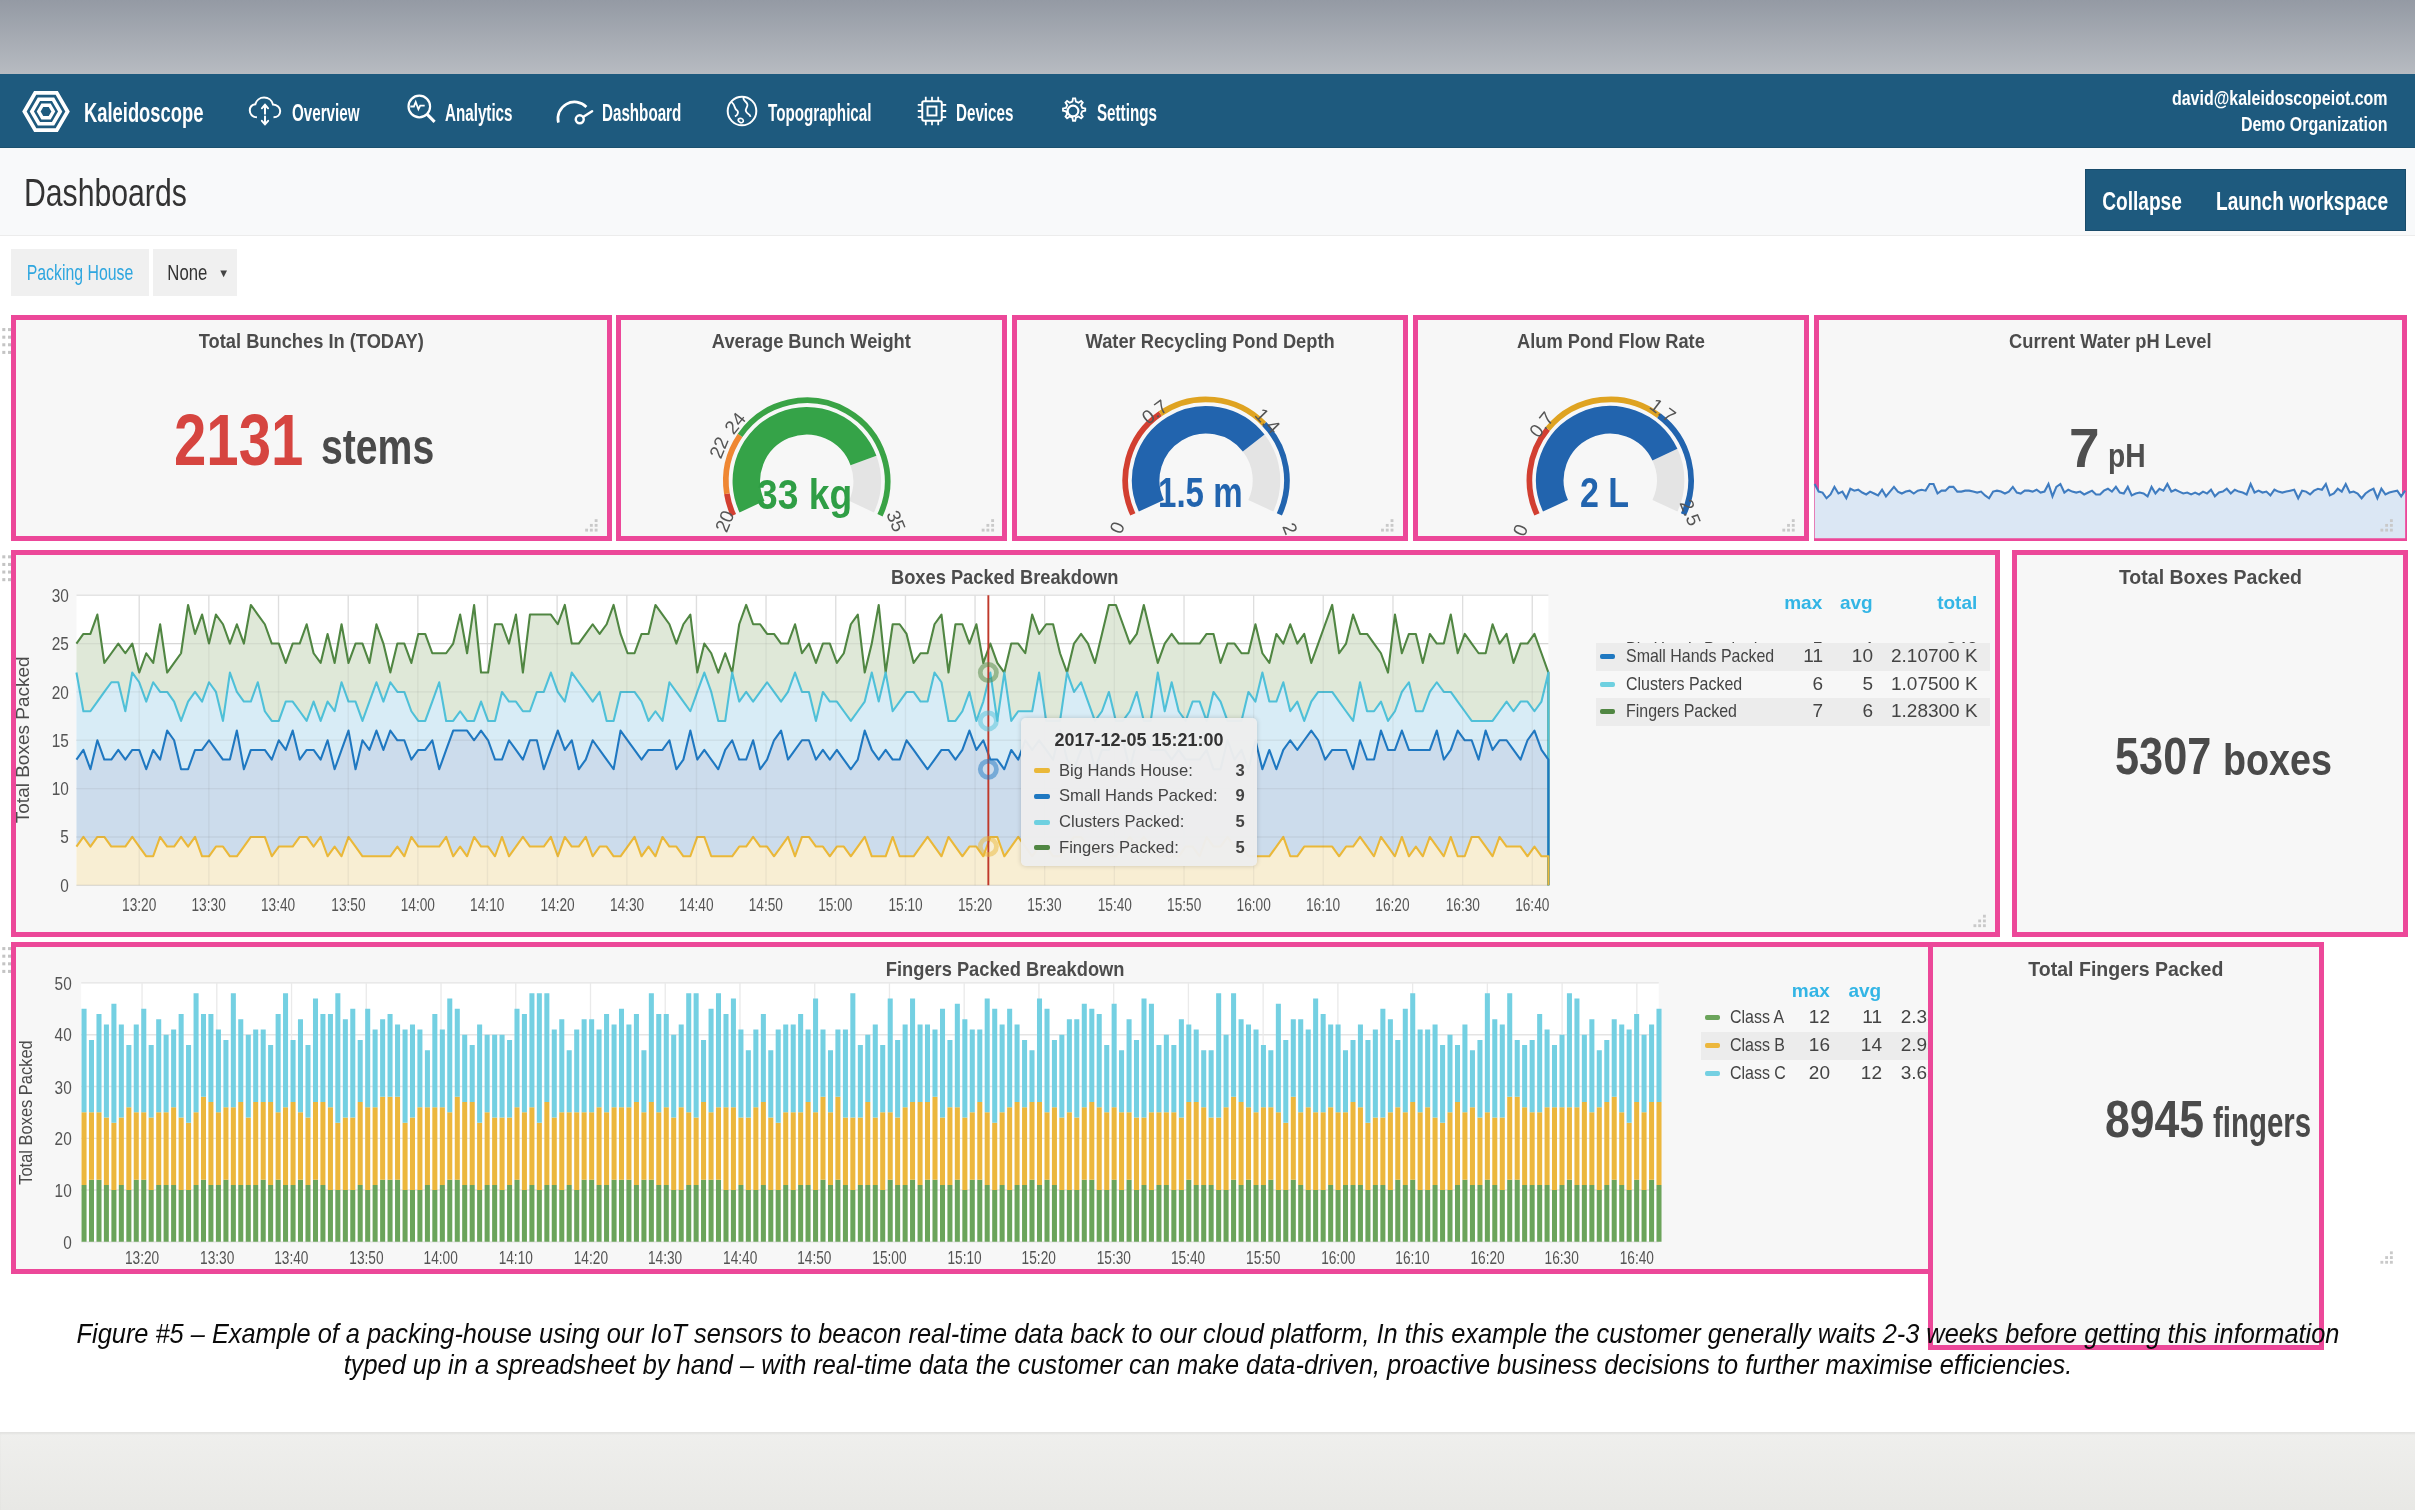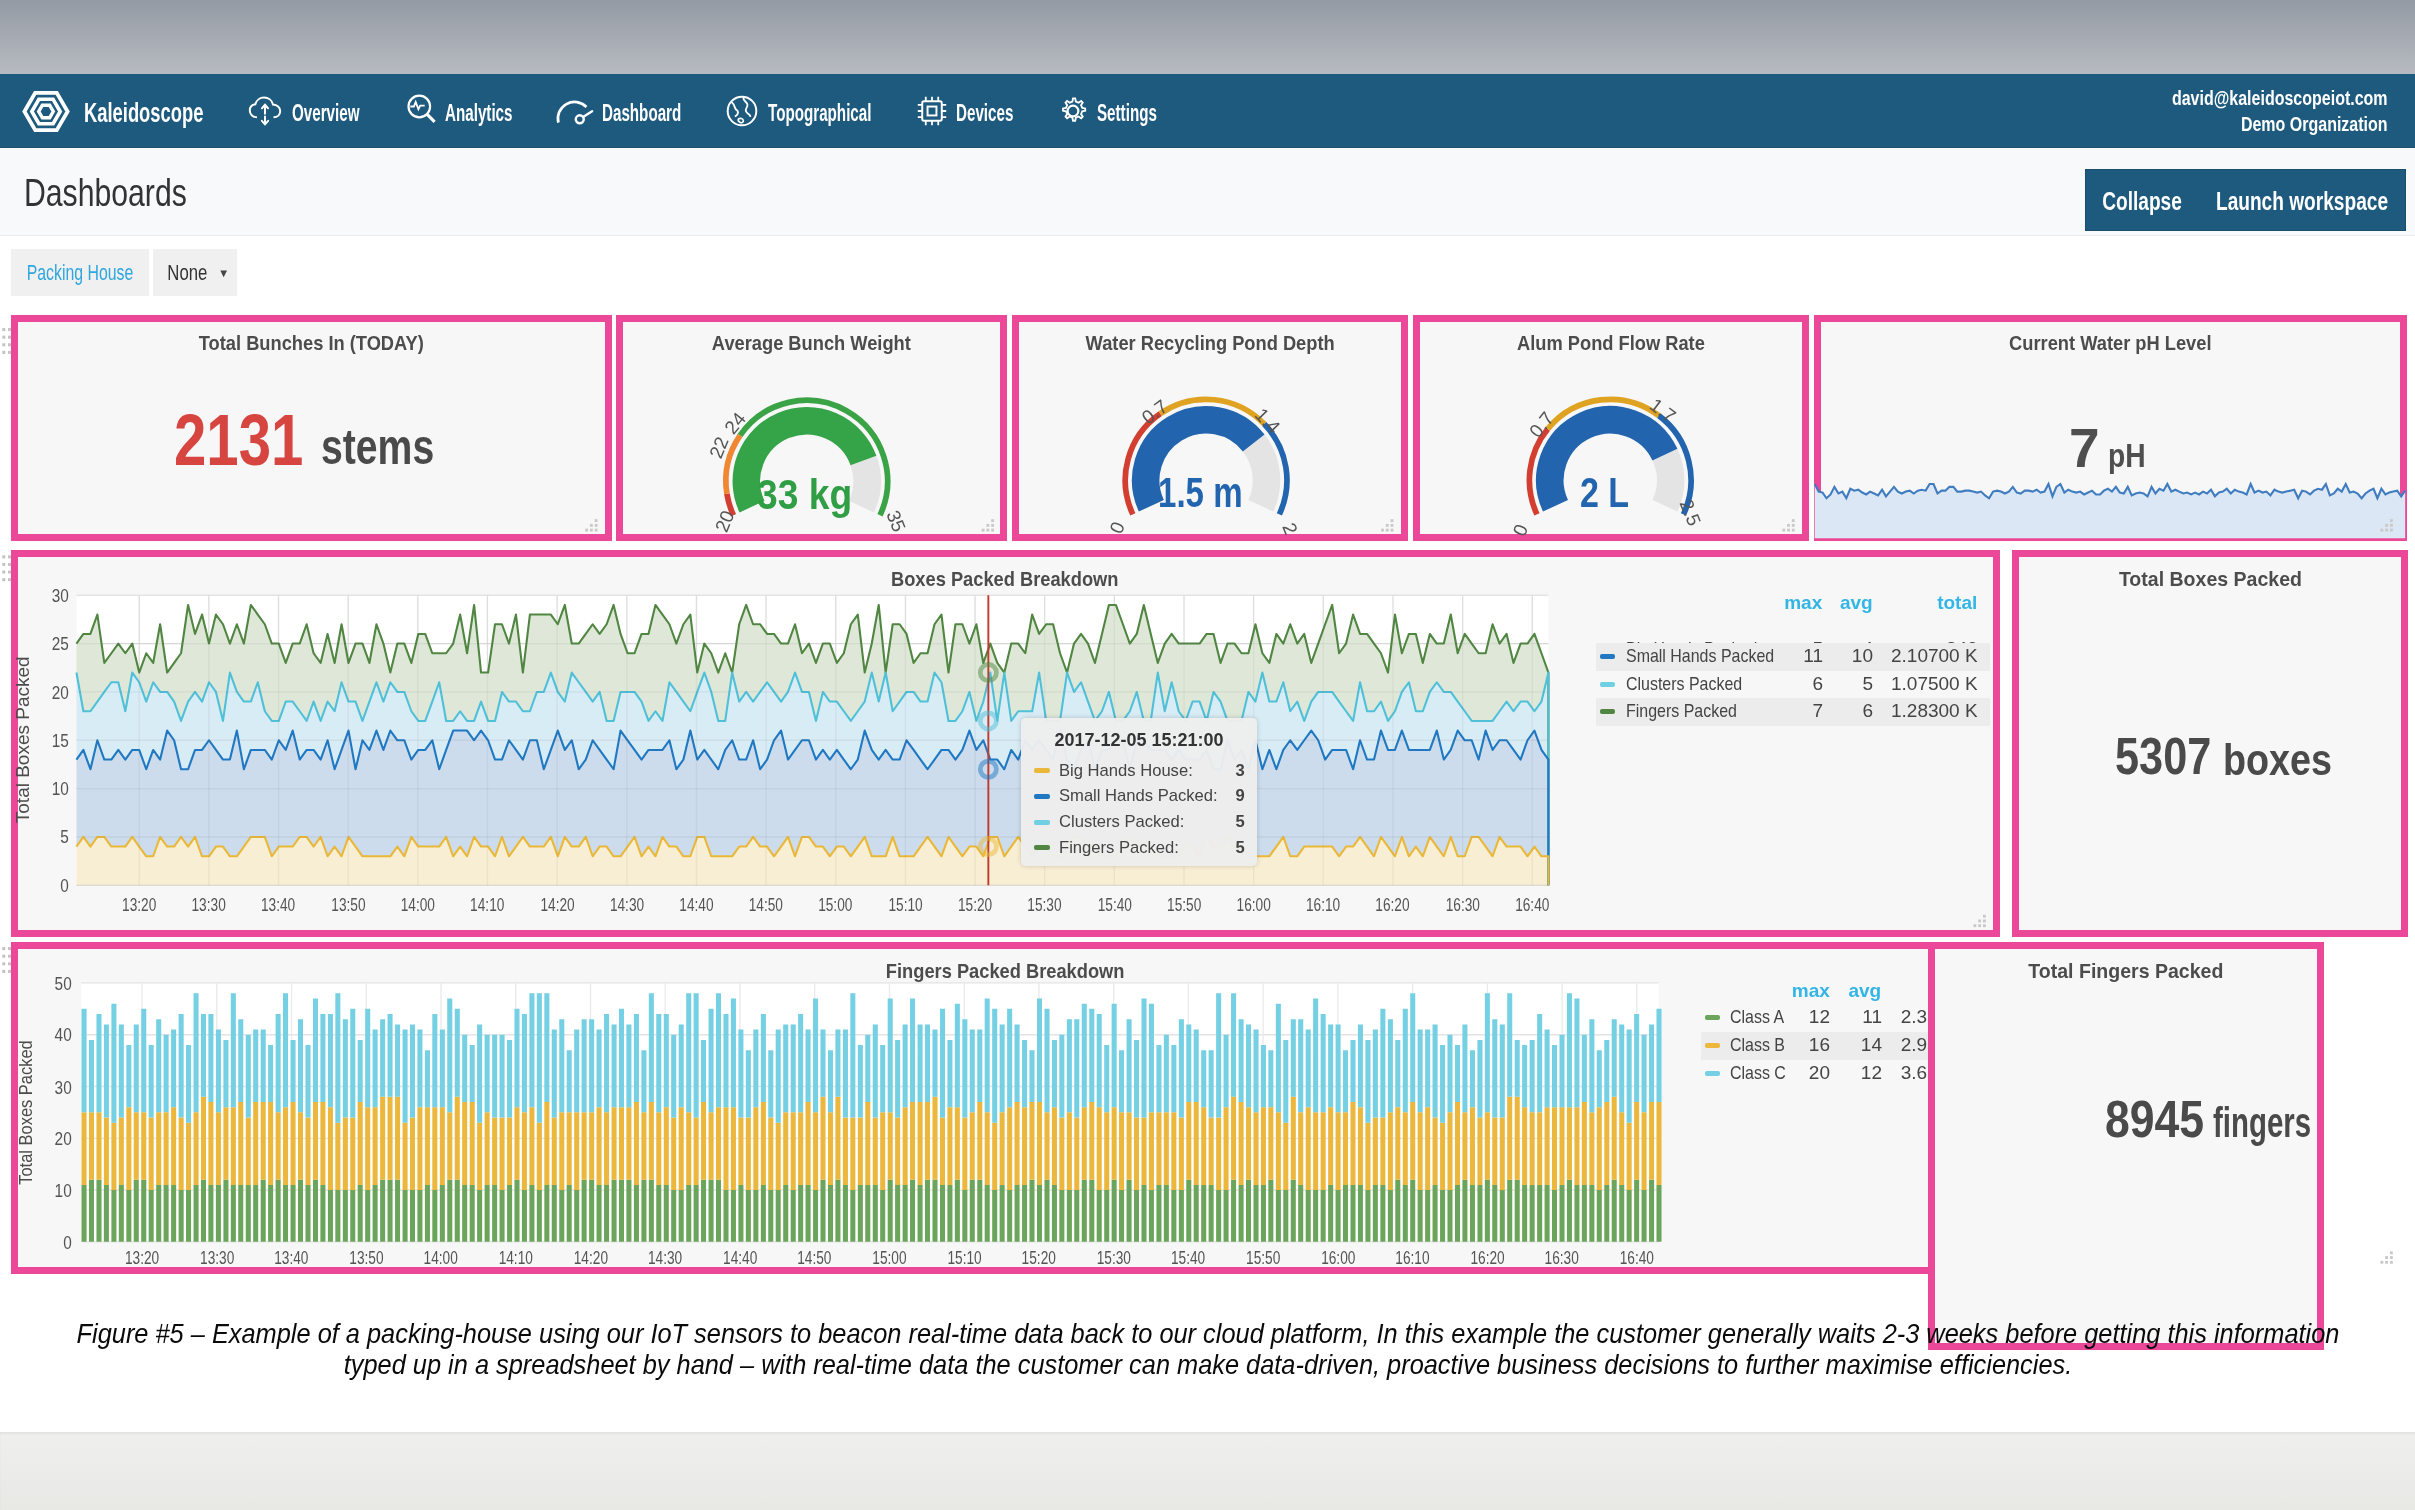--- a/index.html
+++ b/index.html
@@ -9,21 +9,21 @@
   background:linear-gradient(180deg,#949aa4 0%,#b7bbc1 100%); }
 #navbar { left:0; top:74px; width:2416px; height:74px; background:#1e5a7e; border-bottom:1.9px solid #1b516f; }
 .brand { position:absolute; left:84px; top:98px; color:#fff; font-size:27px; font-weight:bold; transform:scaleX(0.68); transform-origin:left; white-space:nowrap; }
 .navlabel { position:absolute; top:100px; color:#fff; font-size:23px; font-weight:bold; transform:scaleX(0.66); transform-origin:left; white-space:nowrap; }
 #navuser { position:absolute; right:27.6px; top:85px; text-align:right; color:#fff; font-size:20px; font-weight:bold; line-height:26px; transform:scaleX(0.8); transform-origin:right; }
 #hdr { left:0; top:148px; width:2416px; height:88px; background:#f8f9fa; border-bottom:1.9px solid #ececec; }
 #dashh { position:absolute; left:24px; top:171px; font-size:39px; color:#333; transform:scaleX(0.774); transform-origin:left; white-space:nowrap; }
 .hbtn { position:absolute; top:169px; height:62px; background:#1e5a7e; color:#fff; font-size:26px; font-weight:bold; display:flex; align-items:center; justify-content:center; }
 .tab { position:absolute; background:#f0f0f0; height:47px; top:249px; display:flex; align-items:center; justify-content:center; font-size:22px; }
 .tab span { white-space:nowrap; }
-.panel { position:absolute; background:#f7f7f7; border:7px solid #ec4899;text-decoration:underline; }
+.panel { position:absolute; background:#f7f7f7; border:5px solid #ec4899;text-decoration:underline; }
 .ptitle { position:absolute; width:100%; text-align:center; font-size:21px; font-weight:bold; color:#4c4c4c; line-height:21px; }
 .ptitle span { display:inline-block; transform:scaleX(0.87); white-space:nowrap; }
 .ptitle.rt span { transform:scaleX(0.93); }
 .bv { position:absolute; font-weight:bold; color:#4a4a4a; transform-origin:left; white-space:nowrap; line-height:1; }
 .lrow { position:absolute; left:1596px; width:394px; height:27.6px; font-size:19px; color:#444; }
 .lrow.f { left:1701px; width:290px; }
 .ldash { position:absolute; left:3.8px; top:11.4px; width:15px; height:4.8px; border-radius:1.9px; }
 .lname { position:absolute; left:29.5px; top:1.9px; transform:scaleX(0.84); transform-origin:left; white-space:nowrap; }
 .lrow.f .lname { left:28.5px; }
 .lv { position:absolute; top:1.9px; }

